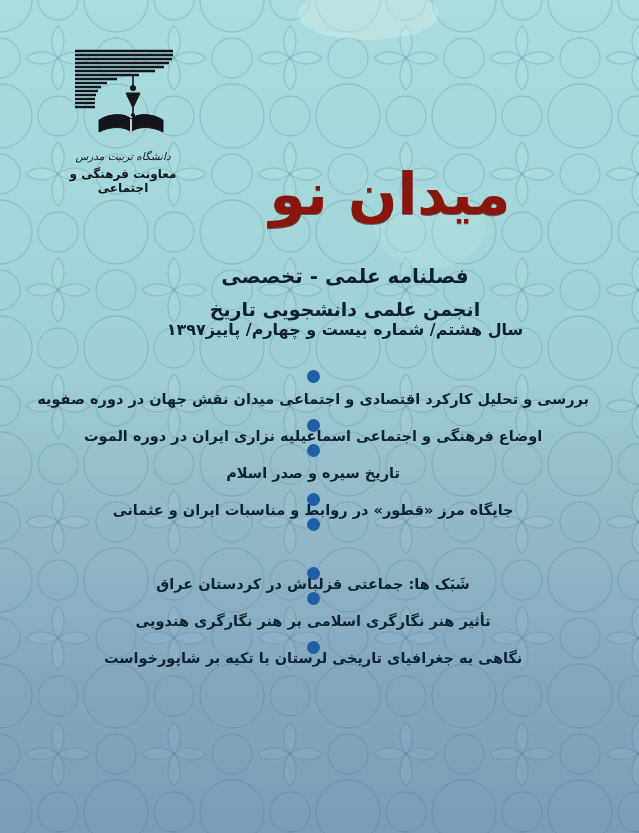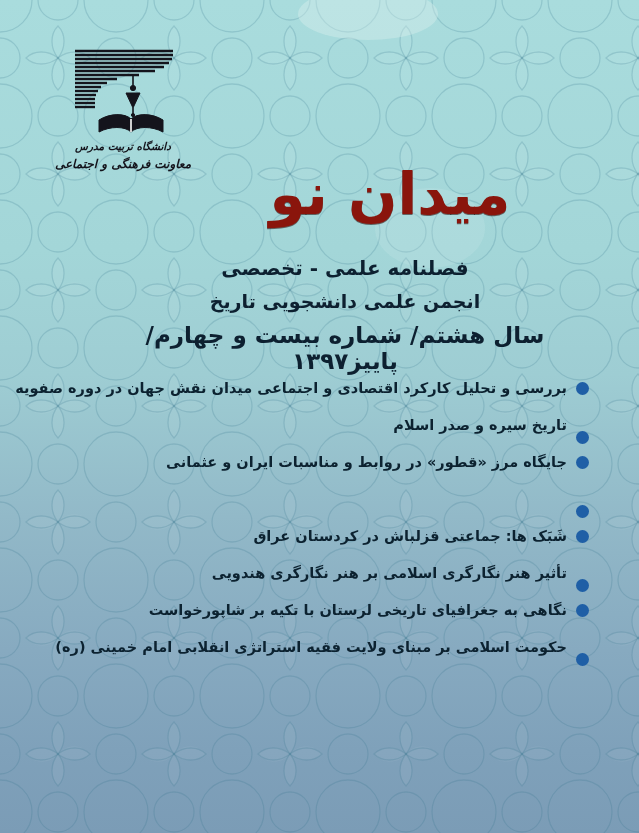--- a/index.html
+++ b/index.html
@@ -11,44 +11,44 @@
     position:relative;width:639px;height:833px;overflow:hidden;
     background:linear-gradient(180deg,
       #a9dcdd 0%, #a3d6d8 30%, #9ecdd3 45%,
       #92b9c8 62%, #87aac0 78%, #7fa1ba 90%, #7b9cb6 100%);
   }
   .bg-pattern{position:absolute;inset:0;display:block;}
 
   
   .logo{position:absolute;left:48px;top:48px;width:150px;text-align:center;color:#14141c;}
   .logo svg{display:block;margin:0 auto;}
-  .logo .l1{font-size:10.5px;font-style:italic;font-weight:bold;letter-spacing:1px;margin-top:0;direction:rtl;}
-  .logo .l2{font-size:12px;font-style:italic;font-weight:bold;margin-top:5px;direction:rtl;}
+  .logo .l1{font-size:10.5px;font-style:italic;font-weight:normal;letter-spacing:1px;margin-top:10px;direction:rtl;}
+  .logo .l2{font-size:12px;font-weight:bold;margin-top:5px;direction:rtl;}
 
   
   .title{
     position:absolute;top:158px;left:238px;width:304px;
     text-align:center;direction:rtl;
     font-size:58px;font-weight:bold;line-height:1.25;
     color:#8a150c;
     text-shadow:0 1px 0 rgba(40,5,2,.55);
   }
   .subtitles{
-    position:absolute;top:256px;left:120px;width:450px;
+    position:absolute;top:264px;left:120px;width:450px;
     text-align:center;direction:rtl;color:#0d2030;font-weight:bold;
   }
   .subtitles .s1{font-size:20px;margin-bottom:10px;}
-  .subtitles .s2{font-size:19px;margin-bottom:10px;}
-  .subtitles .s3{font-size:23px;}
+  .subtitles .s2{font-size:19px;}
+  .subtitles .s3{font-size:16px;}
 
   
   .articles{position:absolute;top:370px;right:50px;direction:rtl;}
   .row{
     display:flex;align-items:center;gap:9px;
-    height:37px;direction:rtl;
+    height:37px;direction:rtl;flex-direction:column;
   }
   .row .bullet{
     width:13px;height:13px;border-radius:50%;
     background:#1f5fa6;flex:0 0 auto;
   }
   .row:nth-child(even) .bullet{transform:translateY(12px);}
   .row .t{
     font-size:14.5px;font-weight:bold;color:#0c2230;
     white-space:nowrap;line-height:1;
   }
@@ -129,20 +129,24 @@
     <div class="s3">سال هشتم/ شماره  بیست و چهارم/ پاییز۱۳۹۷</div>
   </div>
 
   <div class="articles">
     <div class="row">
       <span class="bullet"></span>
       <span class="t">بررسی و تحلیل کارکرد اقتصادی و اجتماعی میدان نقش جهان در دوره صفویه</span>
     </div>
     <div class="row">
       <span class="bullet"></span>
+      <span class="t">اوضاع فرهنگی و اجتماعی اسماعیلیه نزاری ایران در دوره الموت</span>
+    </div>
+    <div class="row">
+      <span class="bullet"></span>
       <span class="t">تاریخ سیره و صدر اسلام</span>
     </div>
     <div class="row">
       <span class="bullet"></span>
       <span class="t">جایگاه مرز «قطور» در روابط و مناسبات ایران و عثمانی</span>
     </div>
     <div class="row">
       <span class="bullet"></span>
     </div>
     <div class="row">
@@ -150,19 +154,15 @@
       <span class="t">شَبَک ها: جماعتی قزلباش در کردستان عراق</span>
     </div>
     <div class="row">
       <span class="bullet"></span>
       <span class="t">تأثیر هنر نگارگری اسلامی بر هنر نگارگری هندویی</span>
     </div>
     <div class="row">
       <span class="bullet"></span>
       <span class="t">نگاهی به جغرافیای تاریخی لرستان با تکیه بر شاپورخواست</span>
     </div>
-    <div class="row">
-      <span class="bullet"></span>
-      <span class="t">حکومت اسلامی بر مبنای ولایت فقیه استراتژی انقلابی امام خمینی (ره)</span>
-    </div>
   </div>
 
 </div>
 
 </body></html>

